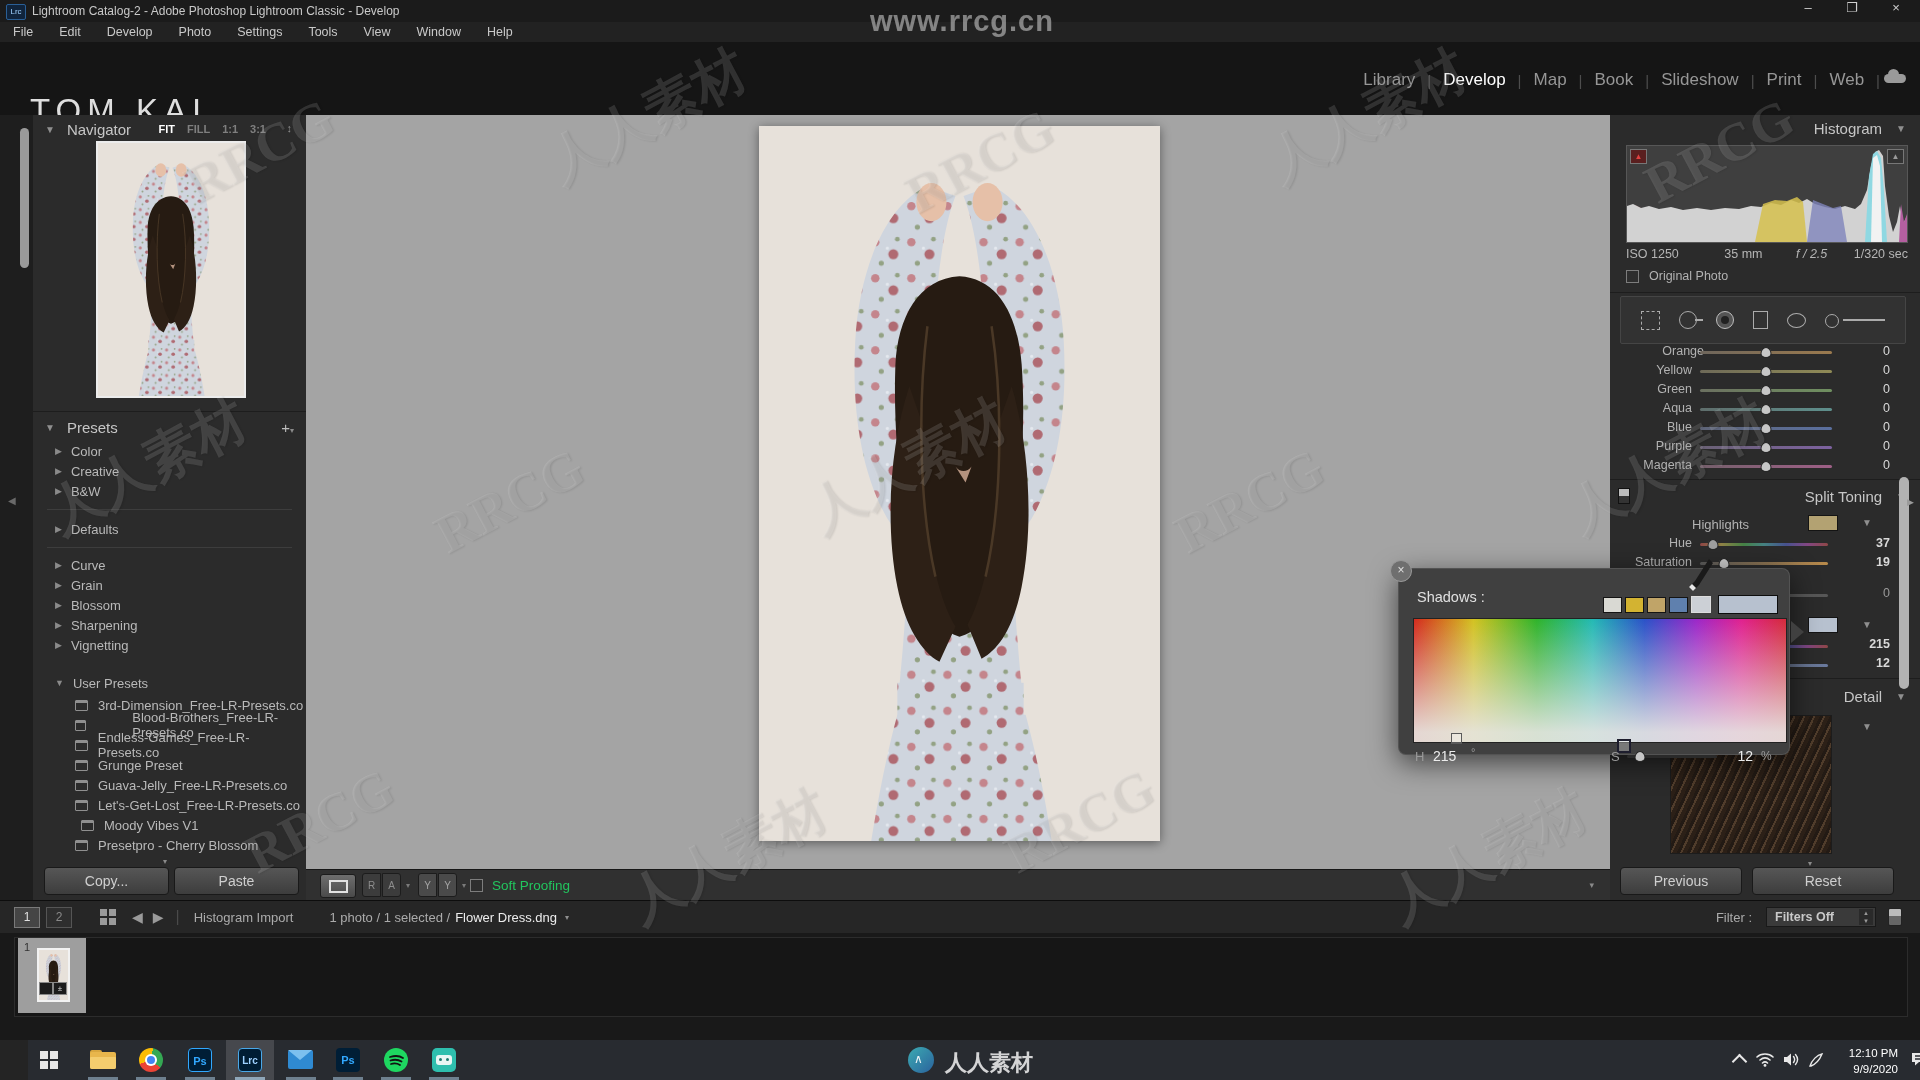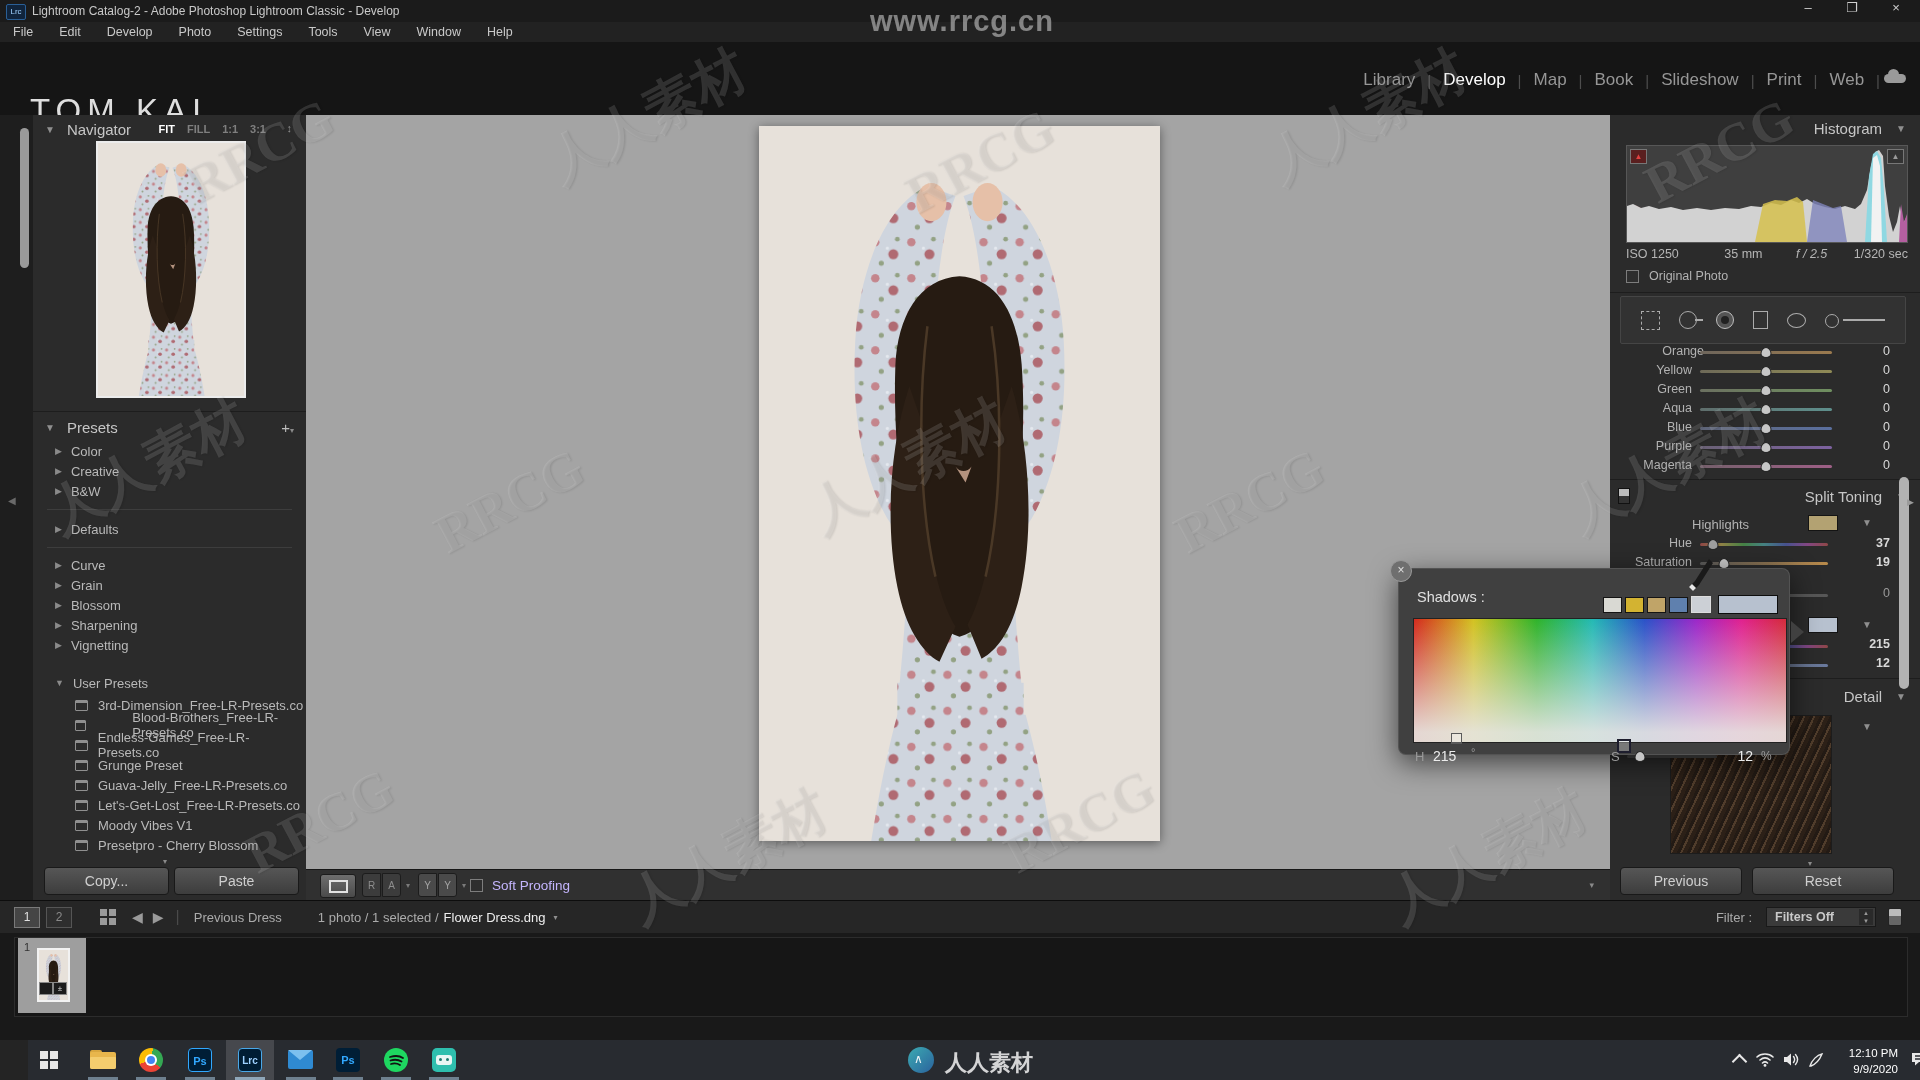--- a/index.html
+++ b/index.html
@@ -213,21 +213,21 @@
         <span>Grunge Preset</span>
       </div>
     <div class="abs preset-row" style="left:42px;top:660px;">
         <span class="picon"></span>
         <span>Guava-Jelly_Free-LR-Presets.co</span>
       </div>
     <div class="abs preset-row" style="left:42px;top:680px;">
         <span class="picon"></span>
         <span>Let's-Get-Lost_Free-LR-Presets.co</span>
       </div>
-    <div class="abs preset-row" style="left:42px;top:700px;text-align:right;">
+    <div class="abs preset-row" style="left:48px;top:700px;text-align:right;">
         <span class="picon"></span>
         <span>Moody Vibes V1</span>
       </div>
     <div class="abs preset-row" style="left:42px;top:720px;">
         <span class="picon"></span>
         <span>Presetpro - Cherry Blossom</span>
       </div>
 
     <div class="abs tri" style="left:130px;top:742px;font-size:8px;color:#8a8a8a;">▾</div>
     <div class="abs btn" style="left:11px;top:752px;width:123px;height:26px;">Copy...</div>
@@ -249,21 +249,21 @@
       <span style="width:17px;height:22px;background:#3c3c3c;border:1px solid #1c1c1c;color:#8e8e8e;font-size:10px;display:flex;align-items:center;justify-content:center;border-radius:0 3px 3px 0;">A</span>
       <span class="tri" style="font-size:8px;margin-left:4px;color:#7a7a7a;">▾</span>
     </div>
     <div class="abs flex" style="left:112px;top:4px;height:22px;gap:1px;">
       <span style="width:17px;height:22px;background:#4a4a4a;border:1px solid #1c1c1c;color:#a5a5a5;font-size:10px;display:flex;align-items:center;justify-content:center;border-radius:3px 0 0 3px;">Y</span>
       <span style="width:17px;height:22px;background:#4a4a4a;border:1px solid #1c1c1c;color:#a5a5a5;font-size:10px;display:flex;align-items:center;justify-content:center;border-radius:0 3px 3px 0;">Y</span>
       <span class="tri" style="font-size:8px;margin-left:4px;color:#7a7a7a;">▾</span>
     </div>
     <div class="abs flex" style="left:164px;top:8px;gap:9px;">
       <span class="chk"></span>
-      <span style="color:#c4b5fd;font-size:13.5px;">Soft Proofing</span>
+      <span style="color:#22c55e;font-size:13.5px;">Soft Proofing</span>
     </div>
     <div class="abs tri" style="right:16px;top:10px;font-size:9px;color:#8a8a8a;">▾</div>
   </div>
 
   <div class="abs panelbg" style="left:1610px;top:115px;width:310px;height:785px;">
 
     <div class="abs flex" style="left:0;top:0;width:310px;height:26px;">
       <span class="phead" style="margin-left:auto;margin-right:14px;">Histogram</span>
       <span class="tri" style="margin-right:14px;">▼</span>
     </div>
@@ -447,21 +447,21 @@
     <span style="margin-left:6px;width:24px;height:19px;background:#2e2e2e;border:1px solid #555;color:#8a8a8a;font-size:12px;display:flex;align-items:center;justify-content:center;">2</span>
     <span style="margin-left:28px;display:grid;grid-template-columns:7px 7px;grid-gap:2px;">
       <i style="width:7px;height:7px;background:#9a9a9a;"></i>
         <i style="width:7px;height:7px;background:#9a9a9a;"></i>
         <i style="width:7px;height:7px;background:#9a9a9a;"></i>
         <i style="width:7px;height:7px;background:#9a9a9a;"></i>
     </span>
     <span style="margin-left:16px;color:#9a9a9a;font-size:14px;">◀</span>
     <span style="margin-left:10px;color:#9a9a9a;font-size:14px;">▶</span>
     <span style="margin-left:12px;color:#4a4a4a;">|</span>
-    <span style="margin-left:14px;color:#ababab;font-size:13px;">Previous Dress</span>
+    <span style="margin-left:14px;color:#ababab;font-size:13px;">Histogram Import</span>
     <span style="margin-left:36px;color:#ababab;font-size:13px;">1 photo / 1 selected /</span>
     <span style="margin-left:5px;color:#ededed;font-size:13px;">Flower Dress.dng</span>
     <span class="tri" style="margin-left:8px;font-size:8px;">▾</span>
     <span style="margin-left:auto;color:#ababab;font-size:13px;">Filter :</span>
     <span class="flex" style="margin-left:14px;width:110px;height:20px;background:#3a3a3a;border:1px solid #191919;color:#c9c9c9;font-size:12.5px;padding-left:8px;box-sizing:border-box;position:relative;font-weight:bold;">
       <span>Filters Off</span>
       <span class="abs" style="right:2px;top:1px;width:14px;height:16px;background:#2a2a2a;color:#9a9a9a;font-size:6px;text-align:center;line-height:8px;">▲<br>▼</span>
     </span>
     <span style="margin-left:12px;margin-right:18px;width:12px;height:16px;background:linear-gradient(#bbb 45%,#666 45%);border:1px solid #222;border-radius:2px;"></span>
   </div>

